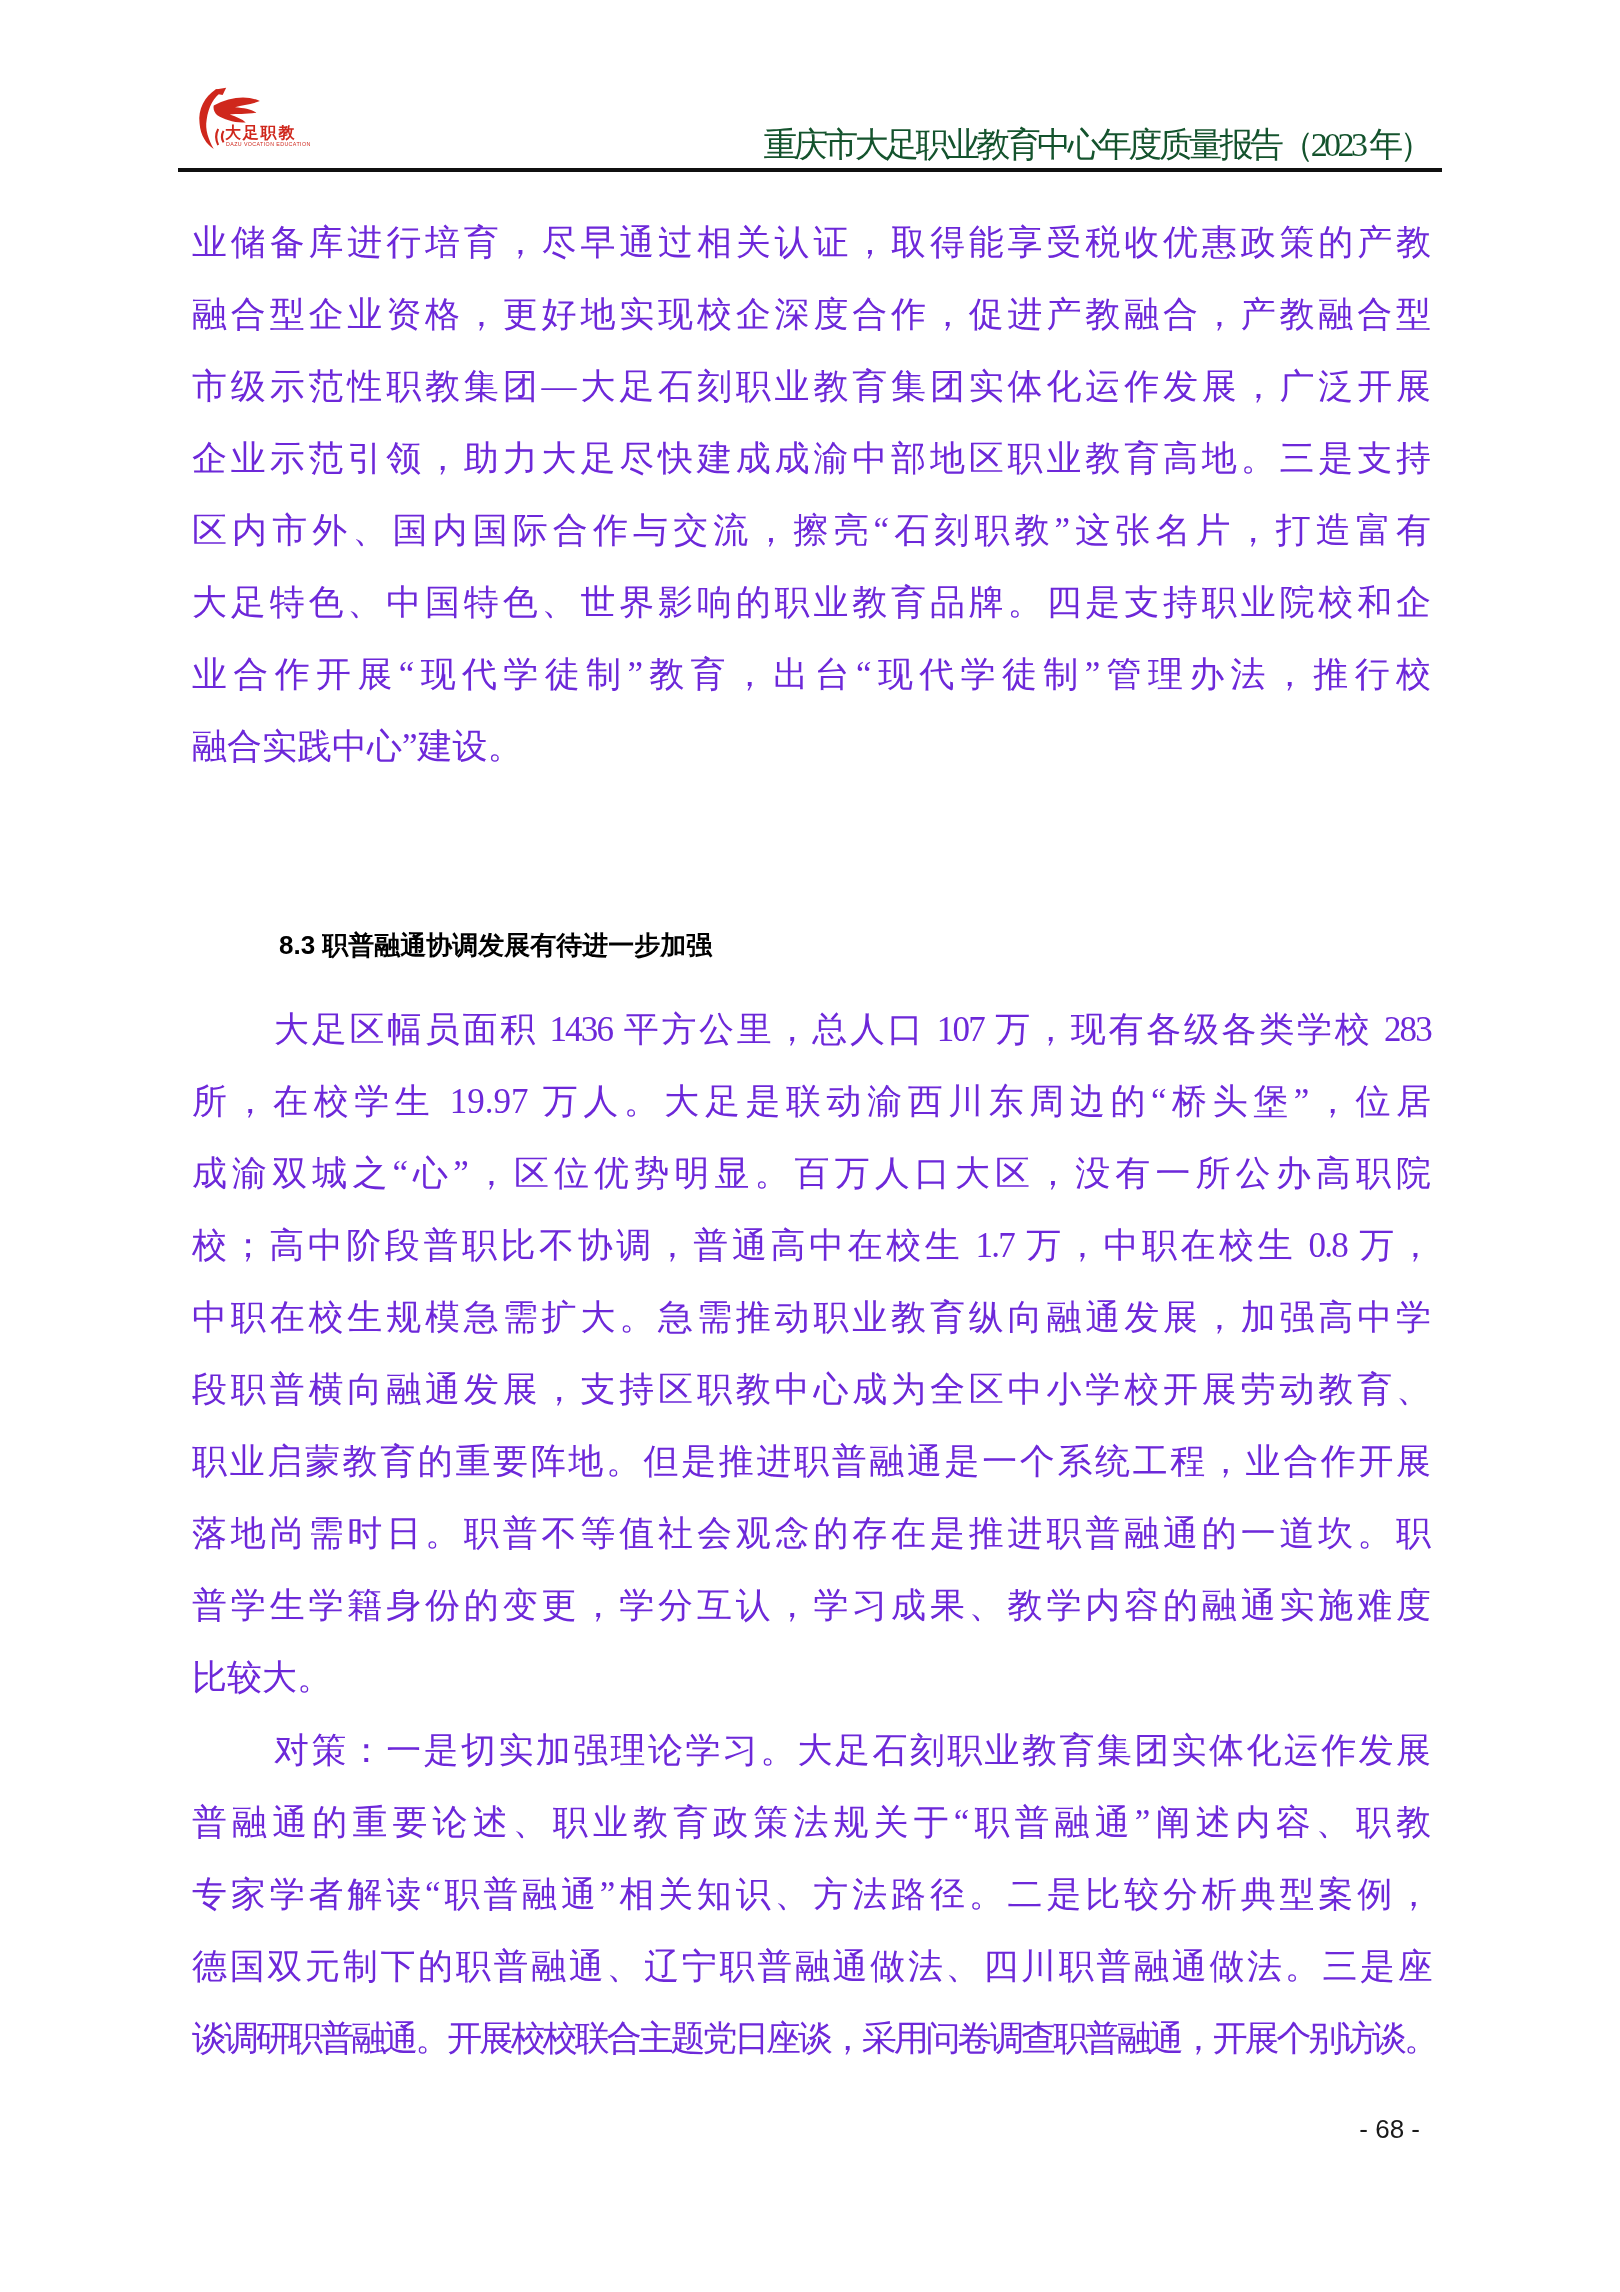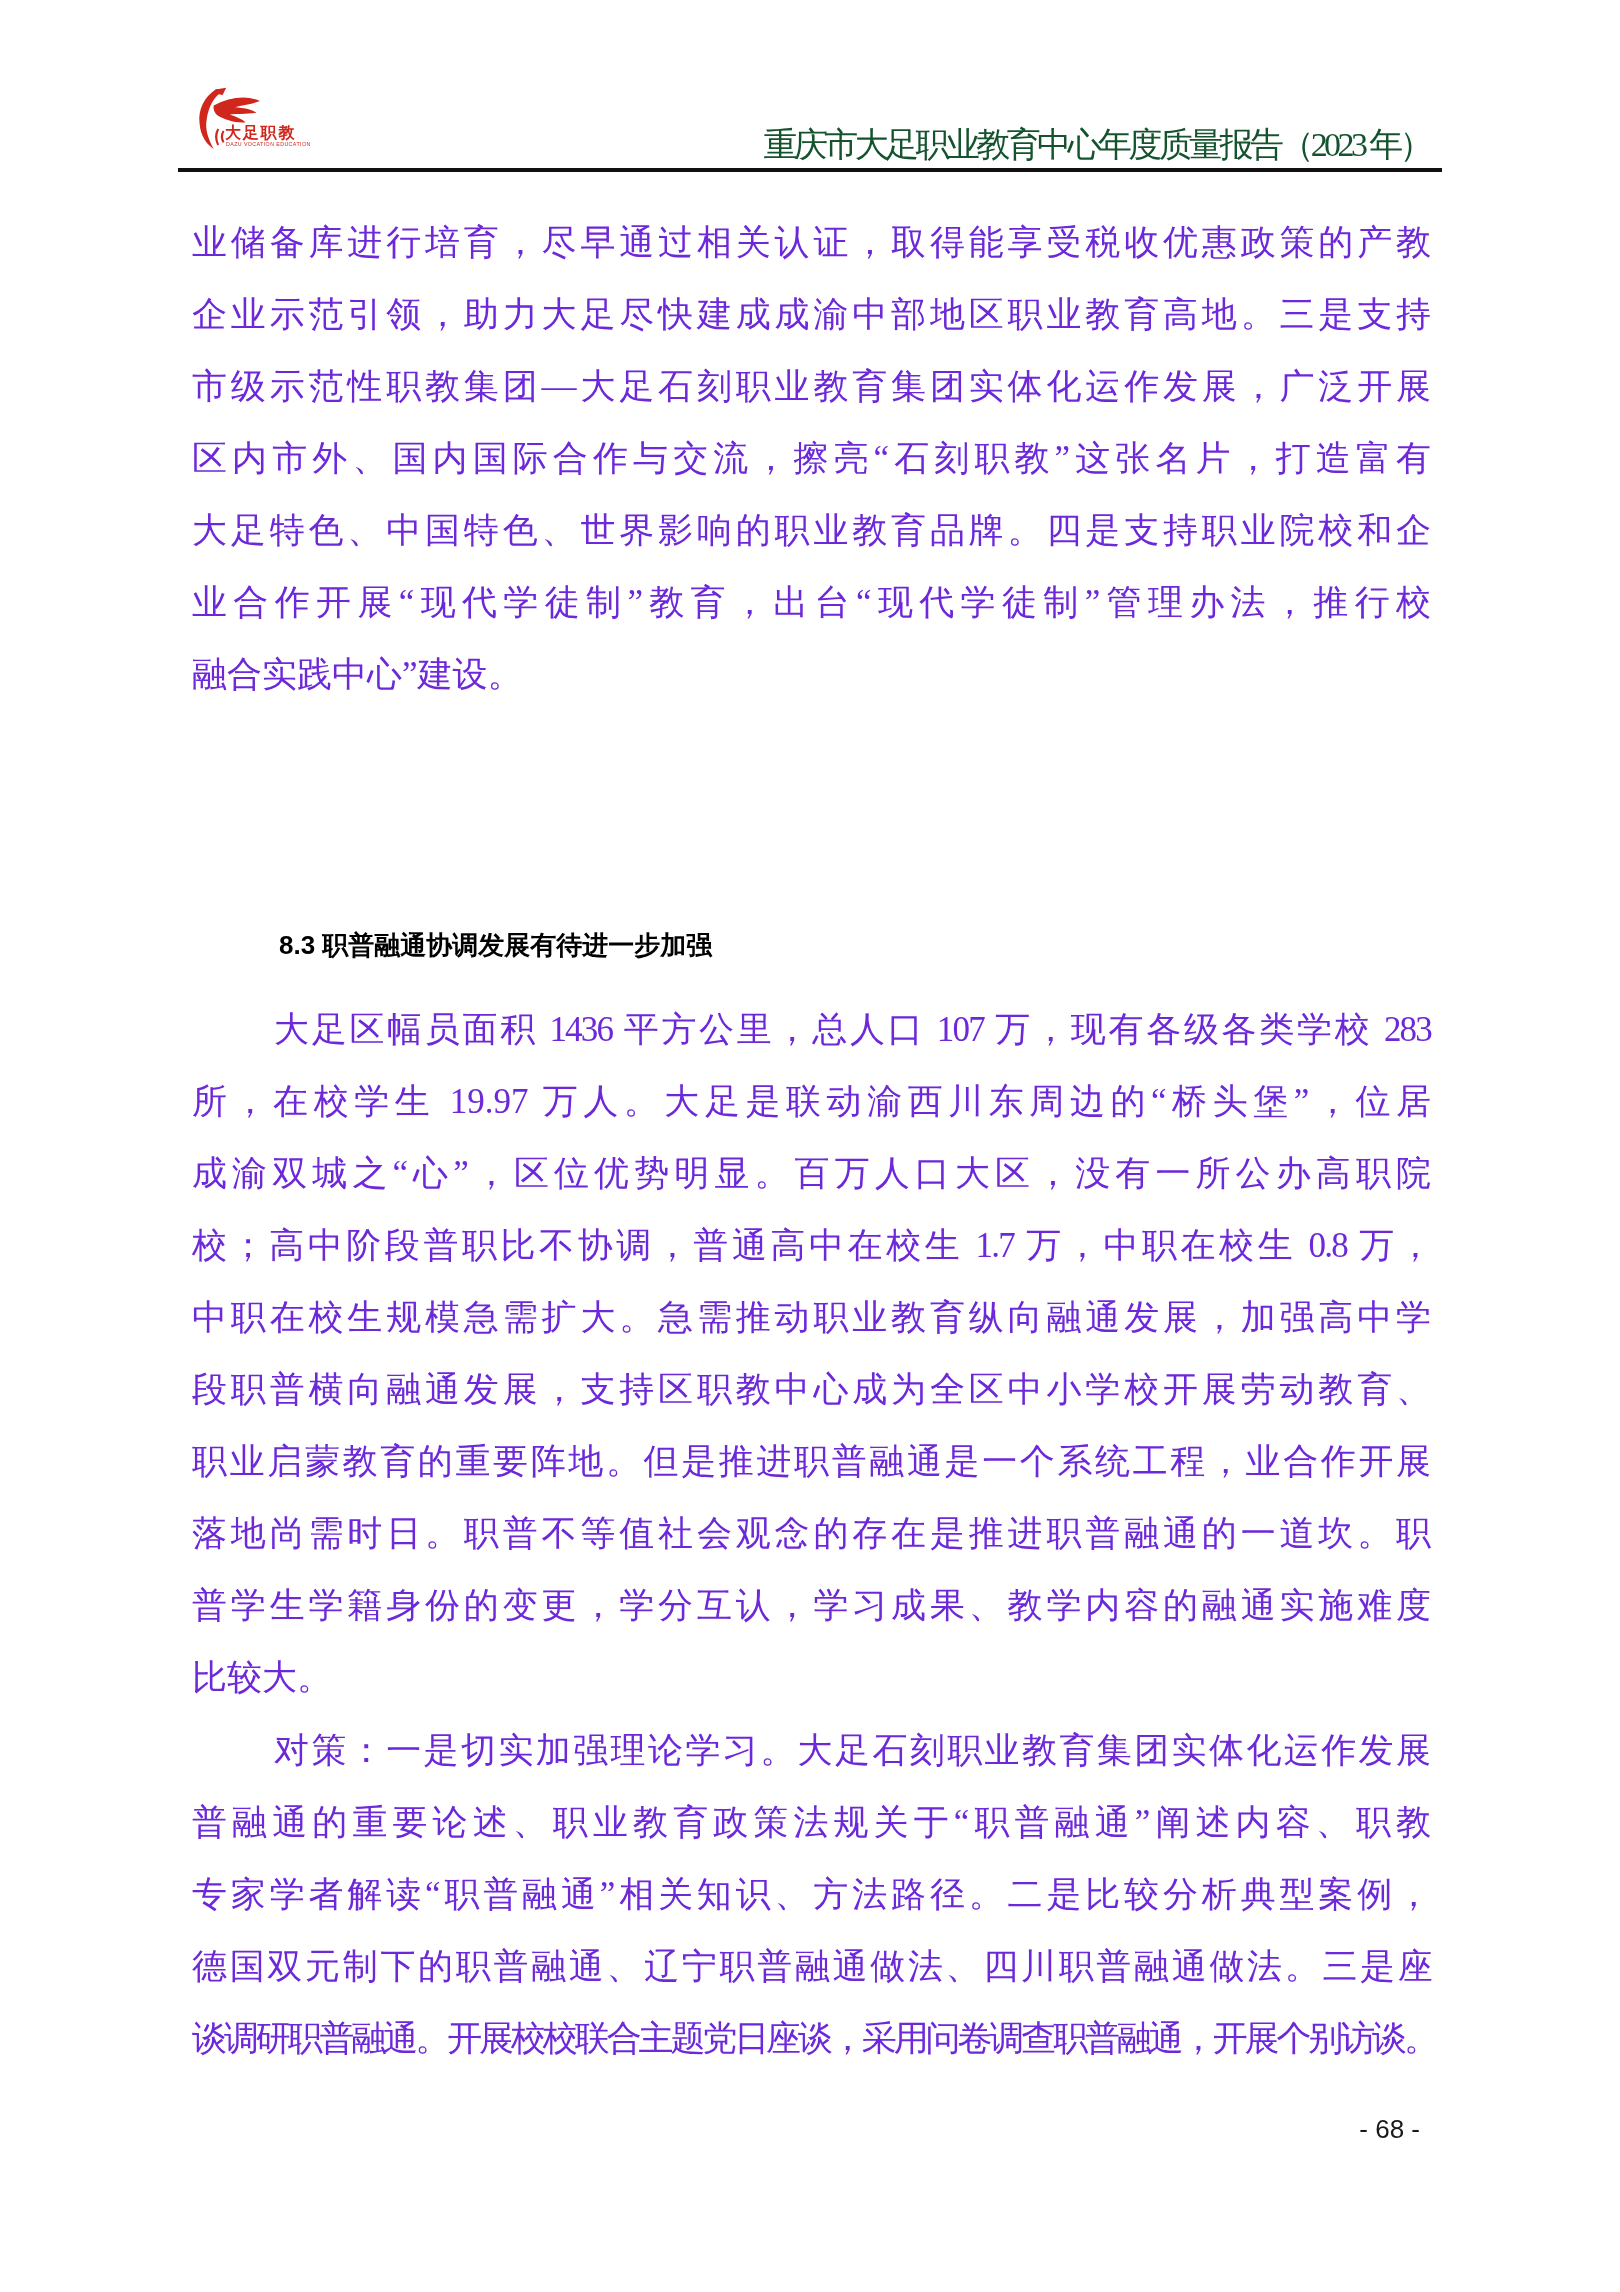--- a/index.html
+++ b/index.html
@@ -85,22 +85,23 @@
     <div class="logo-sub">DAZU VOCATION EDUCATION</div>
   </div>
 
   <div class="header-title">重庆市大足职业教育中心年度质量报告（2023 年）</div>
   <div class="header-rule"></div>
 
   <div class="content">
 
     <div class="block p1">
       <div class="line">业储备库进行培育，尽早通过相关认证，取得能享受税收优惠政策的产教</div>
+      <div class="line">融合型企业资格，更好地实现校企深度合作，促进产教融合，产教融合型</div>
+      <div class="line">市级示范性职教集团—大足石刻职业教育集团实体化运作发展，广泛开展</div>
       <div class="line">企业示范引领，助力大足尽快建成成渝中部地区职业教育高地。三是支持</div>
-      <div class="line">市级示范性职教集团—大足石刻职业教育集团实体化运作发展，广泛开展</div>
       <div class="line">区内市外、国内国际合作与交流，擦亮“石刻职教”这张名片，打造富有</div>
       <div class="line">大足特色、中国特色、世界影响的职业教育品牌。四是支持职业院校和企</div>
       <div class="line">业合作开展“现代学徒制”教育，出台“现代学徒制”管理办法，推行校</div>
       <div class="line end">融合实践中心”建设。</div>
     </div>
 
     <div class="block hd">8.3 职普融通协调发展有待进一步加强</div>
 
     <div class="block p2">
       <div class="line indent t1">大足区幅员面积 1436 平方公里，总人口 107 万，现有各级各类学校 283</div>

